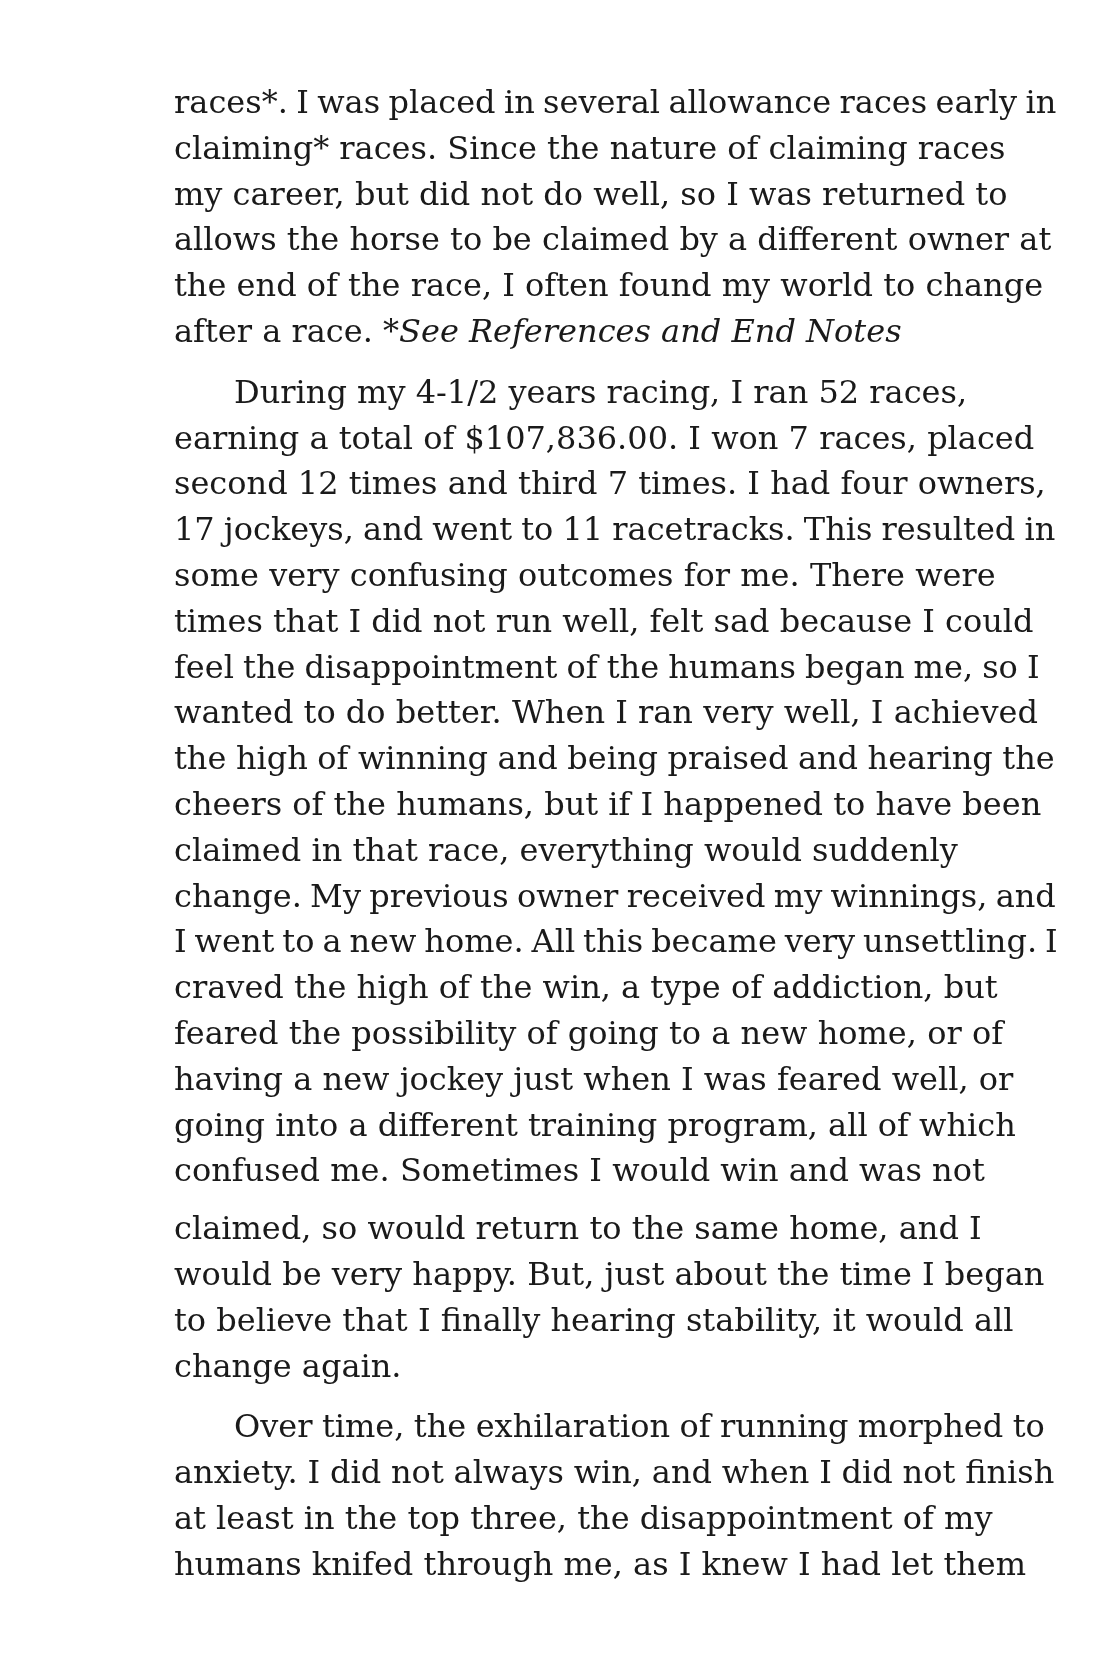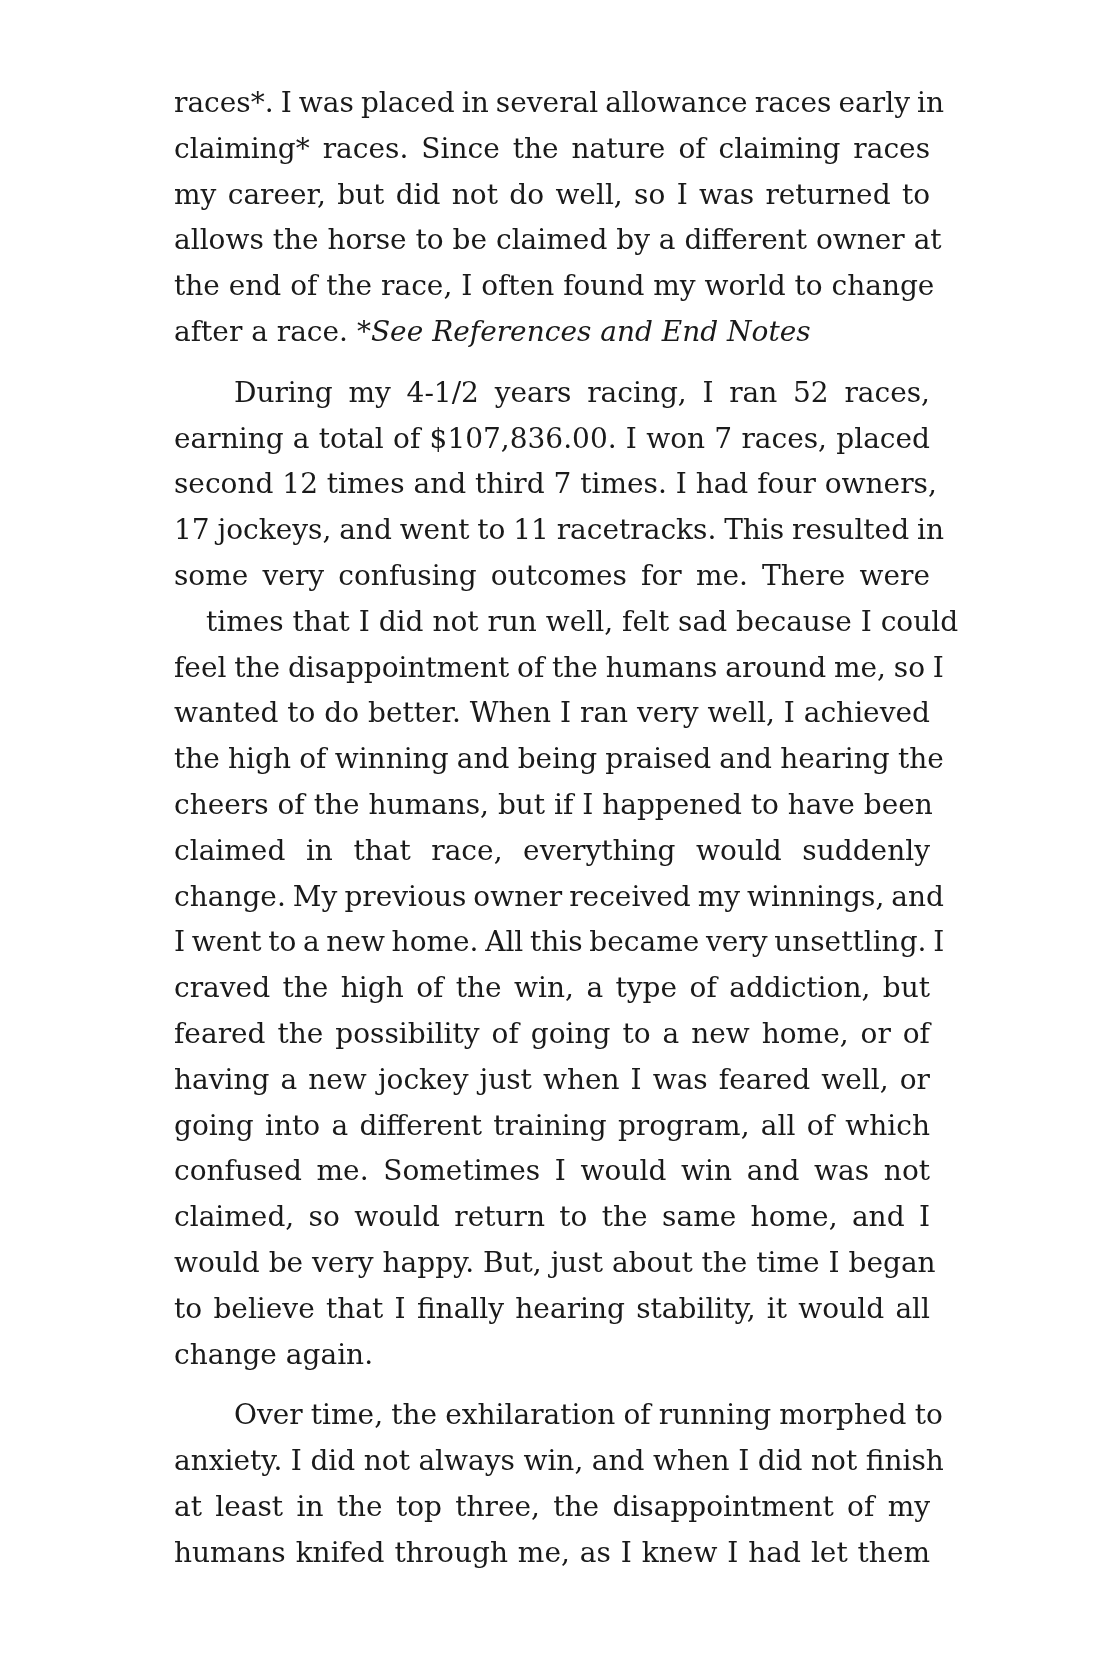--- a/index.html
+++ b/index.html
@@ -3,21 +3,21 @@
 <meta charset="utf-8">
 <style>
   html, body { margin: 0; padding: 0; background: #ffffff; }
   body { width: 1112px; height: 1667px; overflow: hidden; position: relative; }
   .page {
     position: absolute;
     left: 174px;
     top: 80px;
     width: 756px;
     font-family: "DejaVu Serif", "Liberation Serif", serif;
-    font-size: 28px;
+    font-size: 32px;
     line-height: 45.8px;
     color: #1a1a1a;
     text-align: justify;
   }
   .para { margin: 0 0 15px 0; }
   .para.indent .line:first-child { text-indent: 60px; }
   .line {
     display: block;
     text-align: justify;
     text-align-last: justify;
@@ -42,34 +42,34 @@
     <span class="line" style="word-spacing: 0px;">the end of the race, I often found my world to change</span>
     <span class="line last"><span>after a race.</span> <span class="it">*See References and End Notes</span></span>
   </div>
 
   <div class="para indent">
     <span class="line" style="word-spacing: 0px;">During my 4-1/2 years racing, I ran 52 races,</span>
     <span class="line" style="word-spacing: 0px;">earning a total of $107,836.00. I won 7 races, placed</span>
     <span class="line" style="word-spacing: 0px;">second 12 times and third 7 times. I had four owners,</span>
     <span class="line" style="word-spacing: -1.05903px;">17 jockeys, and went to 11 racetracks. This resulted in</span>
     <span class="line" style="word-spacing: 0px;">some very confusing outcomes for me. There were</span>
-    <span class="line" style="word-spacing: 0px; margin-left: 32px;">times that I did not run well, felt sad because I could</span>
-    <span class="line" style="word-spacing: -1.09028px;">feel the disappointment of the humans around me, so I</span>
+    <span class="line" style="word-spacing: 0px;">times that I did not run well, felt sad because I could</span>
+    <span class="line" style="word-spacing: -1.09028px;">feel the disappointment of the humans began me, so I</span>
     <span class="line" style="word-spacing: 0px;">wanted to do better. When I ran very well, I achieved</span>
     <span class="line" style="word-spacing: -0.684028px;">the high of winning and being praised and hearing the</span>
     <span class="line" style="word-spacing: 0px;">cheers of the humans, but if I happened to have been</span>
     <span class="line" style="word-spacing: 0px;">claimed in that race, everything would suddenly</span>
     <span class="line" style="word-spacing: -1.86384px;">change. My previous owner received my winnings, and</span>
     <span class="line" style="word-spacing: -2.23153px;">I went to a new home. All this became very unsettling. I</span>
     <span class="line" style="word-spacing: 0px;">craved the high of the win, a type of addiction, but</span>
     <span class="line" style="word-spacing: 0px;">feared the possibility of going to a new home, or of</span>
     <span class="line" style="word-spacing: 0px;">having a new jockey just when I was feared well, or</span>
     <span class="line" style="word-spacing: 0px;">going into a different training program, all of which</span>
     <span class="line" style="word-spacing: 0px;">confused me. Sometimes I would win and was not</span>
-    <span class="line" style="word-spacing: 0px;">claimed, so would return to the same home, and I</span>
+    <span class="line" style="word-spacing: 0px; margin-top: 12px;">claimed, so would return to the same home, and I</span>
     <span class="line" style="word-spacing: 0px;">would be very happy. But, just about the time I began</span>
     <span class="line" style="word-spacing: 0px;">to believe that I finally hearing stability, it would all</span>
     <span class="line last">change again.</span>
   </div>
 
   <div class="para indent">
     <span class="line" style="word-spacing: -0.787946px;">Over time, the exhilaration of running morphed to</span>
     <span class="line" style="word-spacing: -0.370739px;">anxiety. I did not always win, and when I did not finish</span>
     <span class="line" style="word-spacing: 0px;">at least in the top three, the disappointment of my</span>
     <span class="line" style="word-spacing: 0px;">humans knifed through me, as I knew I had let them</span>

